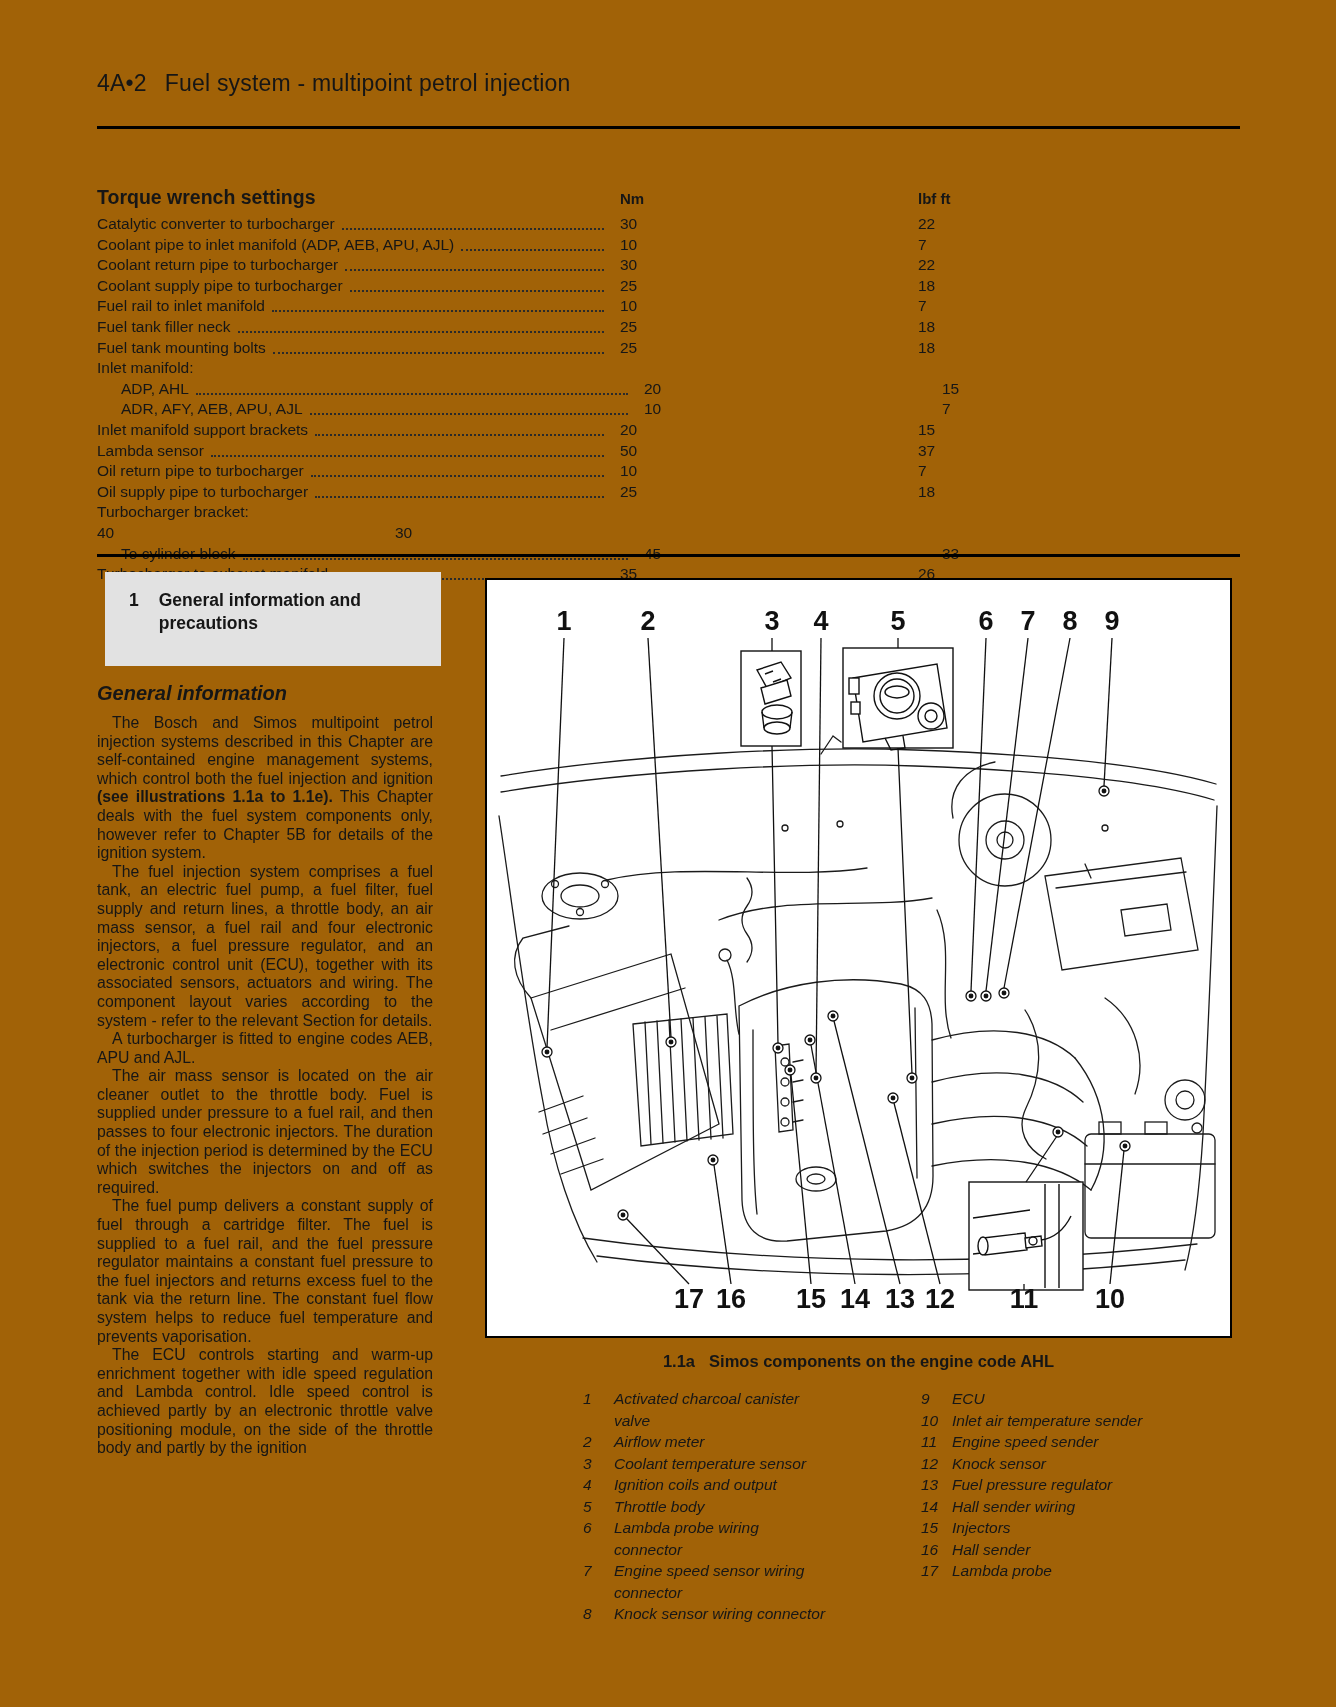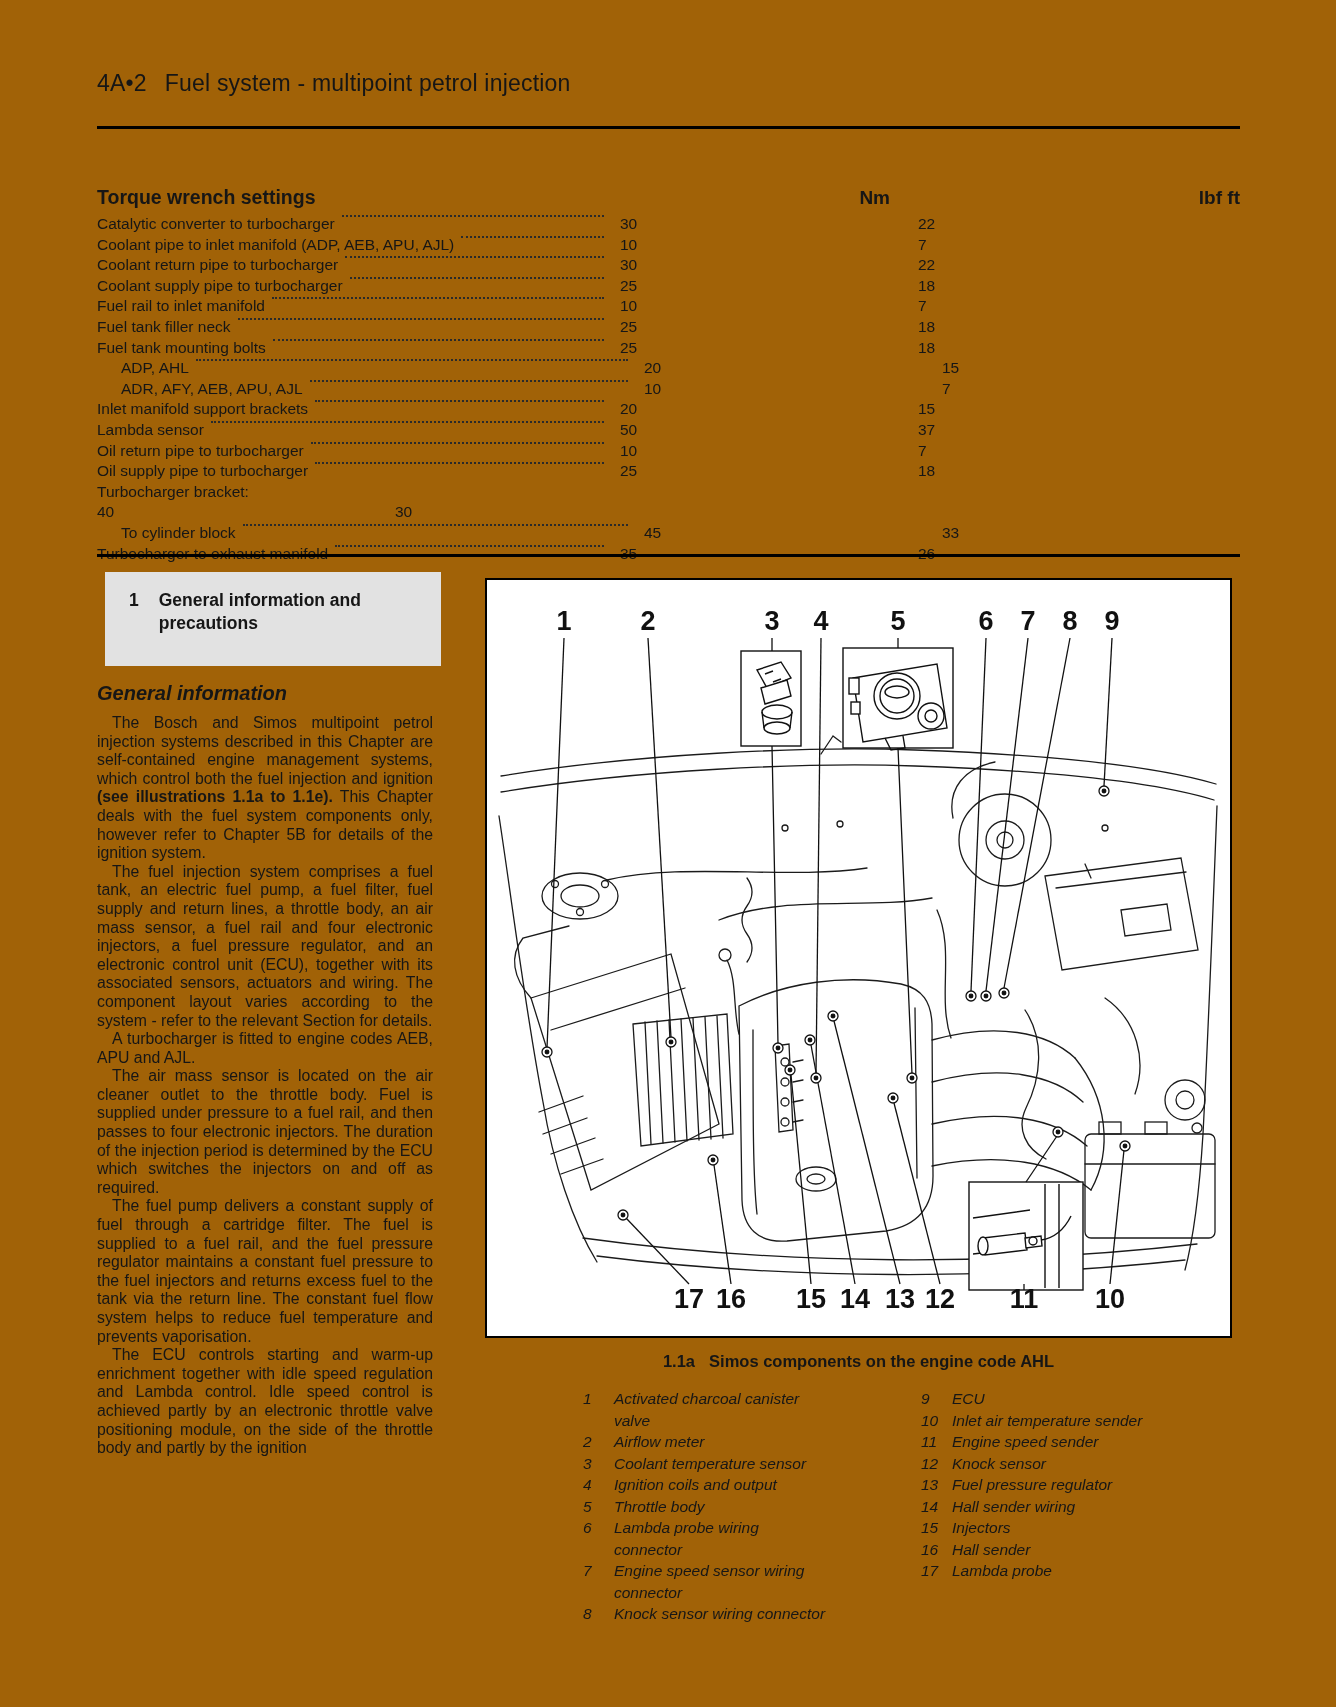--- a/index.html
+++ b/index.html
@@ -14,23 +14,23 @@
   
   .page-header{position:absolute;left:97px;top:70px;font-size:23px;letter-spacing:.2px;}
   .page-header .code{margin-right:18px;}
   .rule{position:absolute;left:97px;width:1143px;height:3px;background:#000;}
   .rule-top{top:126px;}
   .rule-mid{top:554px;}
   
   .torque{position:absolute;left:97px;top:138px;width:1143px;}
   .t-head{display:flex;align-items:baseline;font-weight:bold;}
   .t-head .t-title{flex:0 0 523px;font-size:19.5px;margin-top:48px;}
-  .t-head .t-nm,.t-head .t-lbf{font-size:19px;text-align:right;}
+  .t-head .t-nm,.t-head .t-lbf{font-size:15px;}
   .t-row{display:flex;align-items:baseline;height:20.6px;font-size:15.5px;}
-  .t-lead{flex:0 0 523px;display:flex;align-items:flex-start;min-width:0;}
+  .t-lead{flex:0 0 523px;display:flex;align-items:flex-end;min-width:0;}
   .t-row.sub .t-lead{padding-left:24px;}
   .t-dots{flex:1;border-bottom:2px dotted #2a2a2a;margin:0 16px 3px 7px;}
   .t-nm{flex:0 0 270px;}
   .t-lbf{flex:1;margin-left:28px;}
   .t-body{margin-top:6px;}
   
   .section-box{
     position:absolute;left:105px;top:572px;width:294px;height:62px;
     background:#e2e2e2;display:flex;gap:20px;
     padding:17px 18px 15px 24px;
@@ -133,20 +133,28 @@
 
         <div class="t-row">
           <div class="t-lead">
             <span class="t-label">Fuel tank mounting bolts</span>
             <span class="t-dots"></span>
           </div>
           <span class="t-nm">25</span>
           <span class="t-lbf">18</span>
         </div>
 
+        <div class="t-row cat">
+          <div class="t-lead">
+            <span class="t-label">Inlet manifold:</span>
+
+          </div>
+          <span class="t-nm"></span>
+          <span class="t-lbf"></span>
+        </div>
 
         <div class="t-row sub">
           <div class="t-lead">
             <span class="t-label">ADP, AHL</span>
             <span class="t-dots"></span>
           </div>
           <span class="t-nm">20</span>
           <span class="t-lbf">15</span>
         </div>
 

